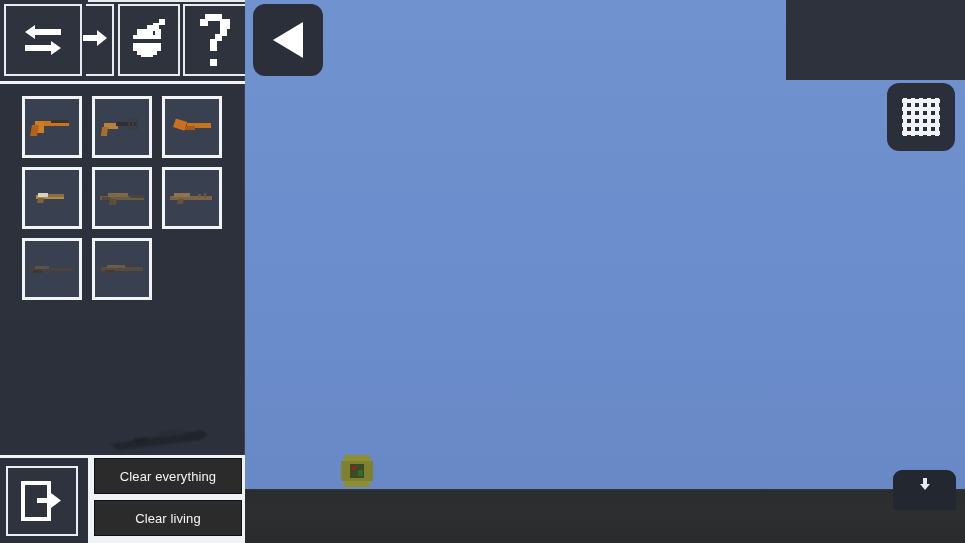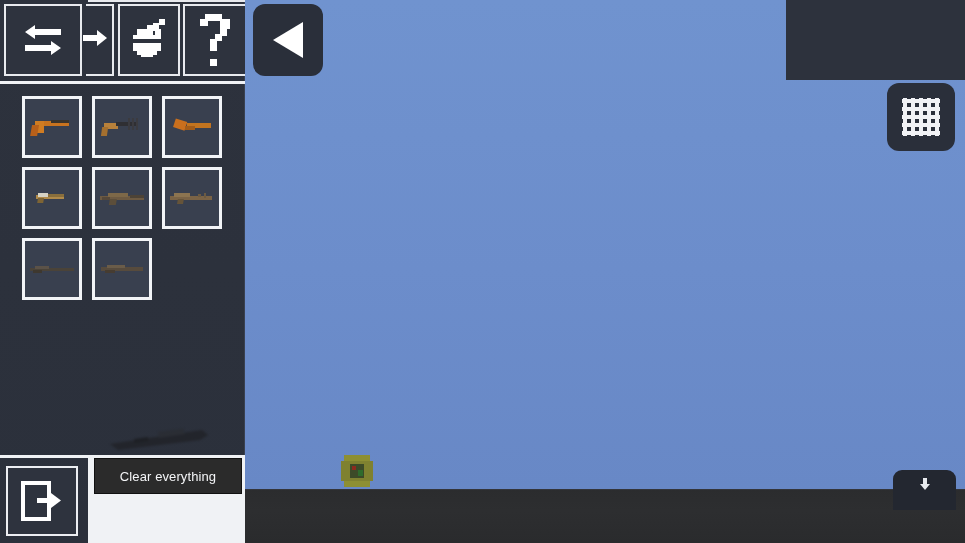--- a/index.html
+++ b/index.html
@@ -245,20 +245,21 @@
   <div id="exit-btn">
     <svg width="46" height="42" viewBox="0 0 46 42">
       <rect x="4" y="3" width="26" height="36" fill="none" stroke="#fff" stroke-width="4"></rect>
       <rect x="18" y="18" width="18" height="5" fill="#fff"></rect>
       <path d="M32 13 L42 20.5 L32 28 Z" fill="#fff"></path>
     </svg>
   </div>
 
   <div id="clear-group">
     <div class="clear-btn" id="clear-everything">Clear everything</div>
+    <div class="clear-btn" id="clear-living">Clear living</div>
   </div>
 
   <div class="round-btn" id="back-btn">
     <svg width="38" height="42" viewBox="0 0 38 42">
       <path d="M34 3 L34 39 L4 21 Z" fill="#fff"></path>
     </svg>
   </div>
 
   <div id="topright">
     

